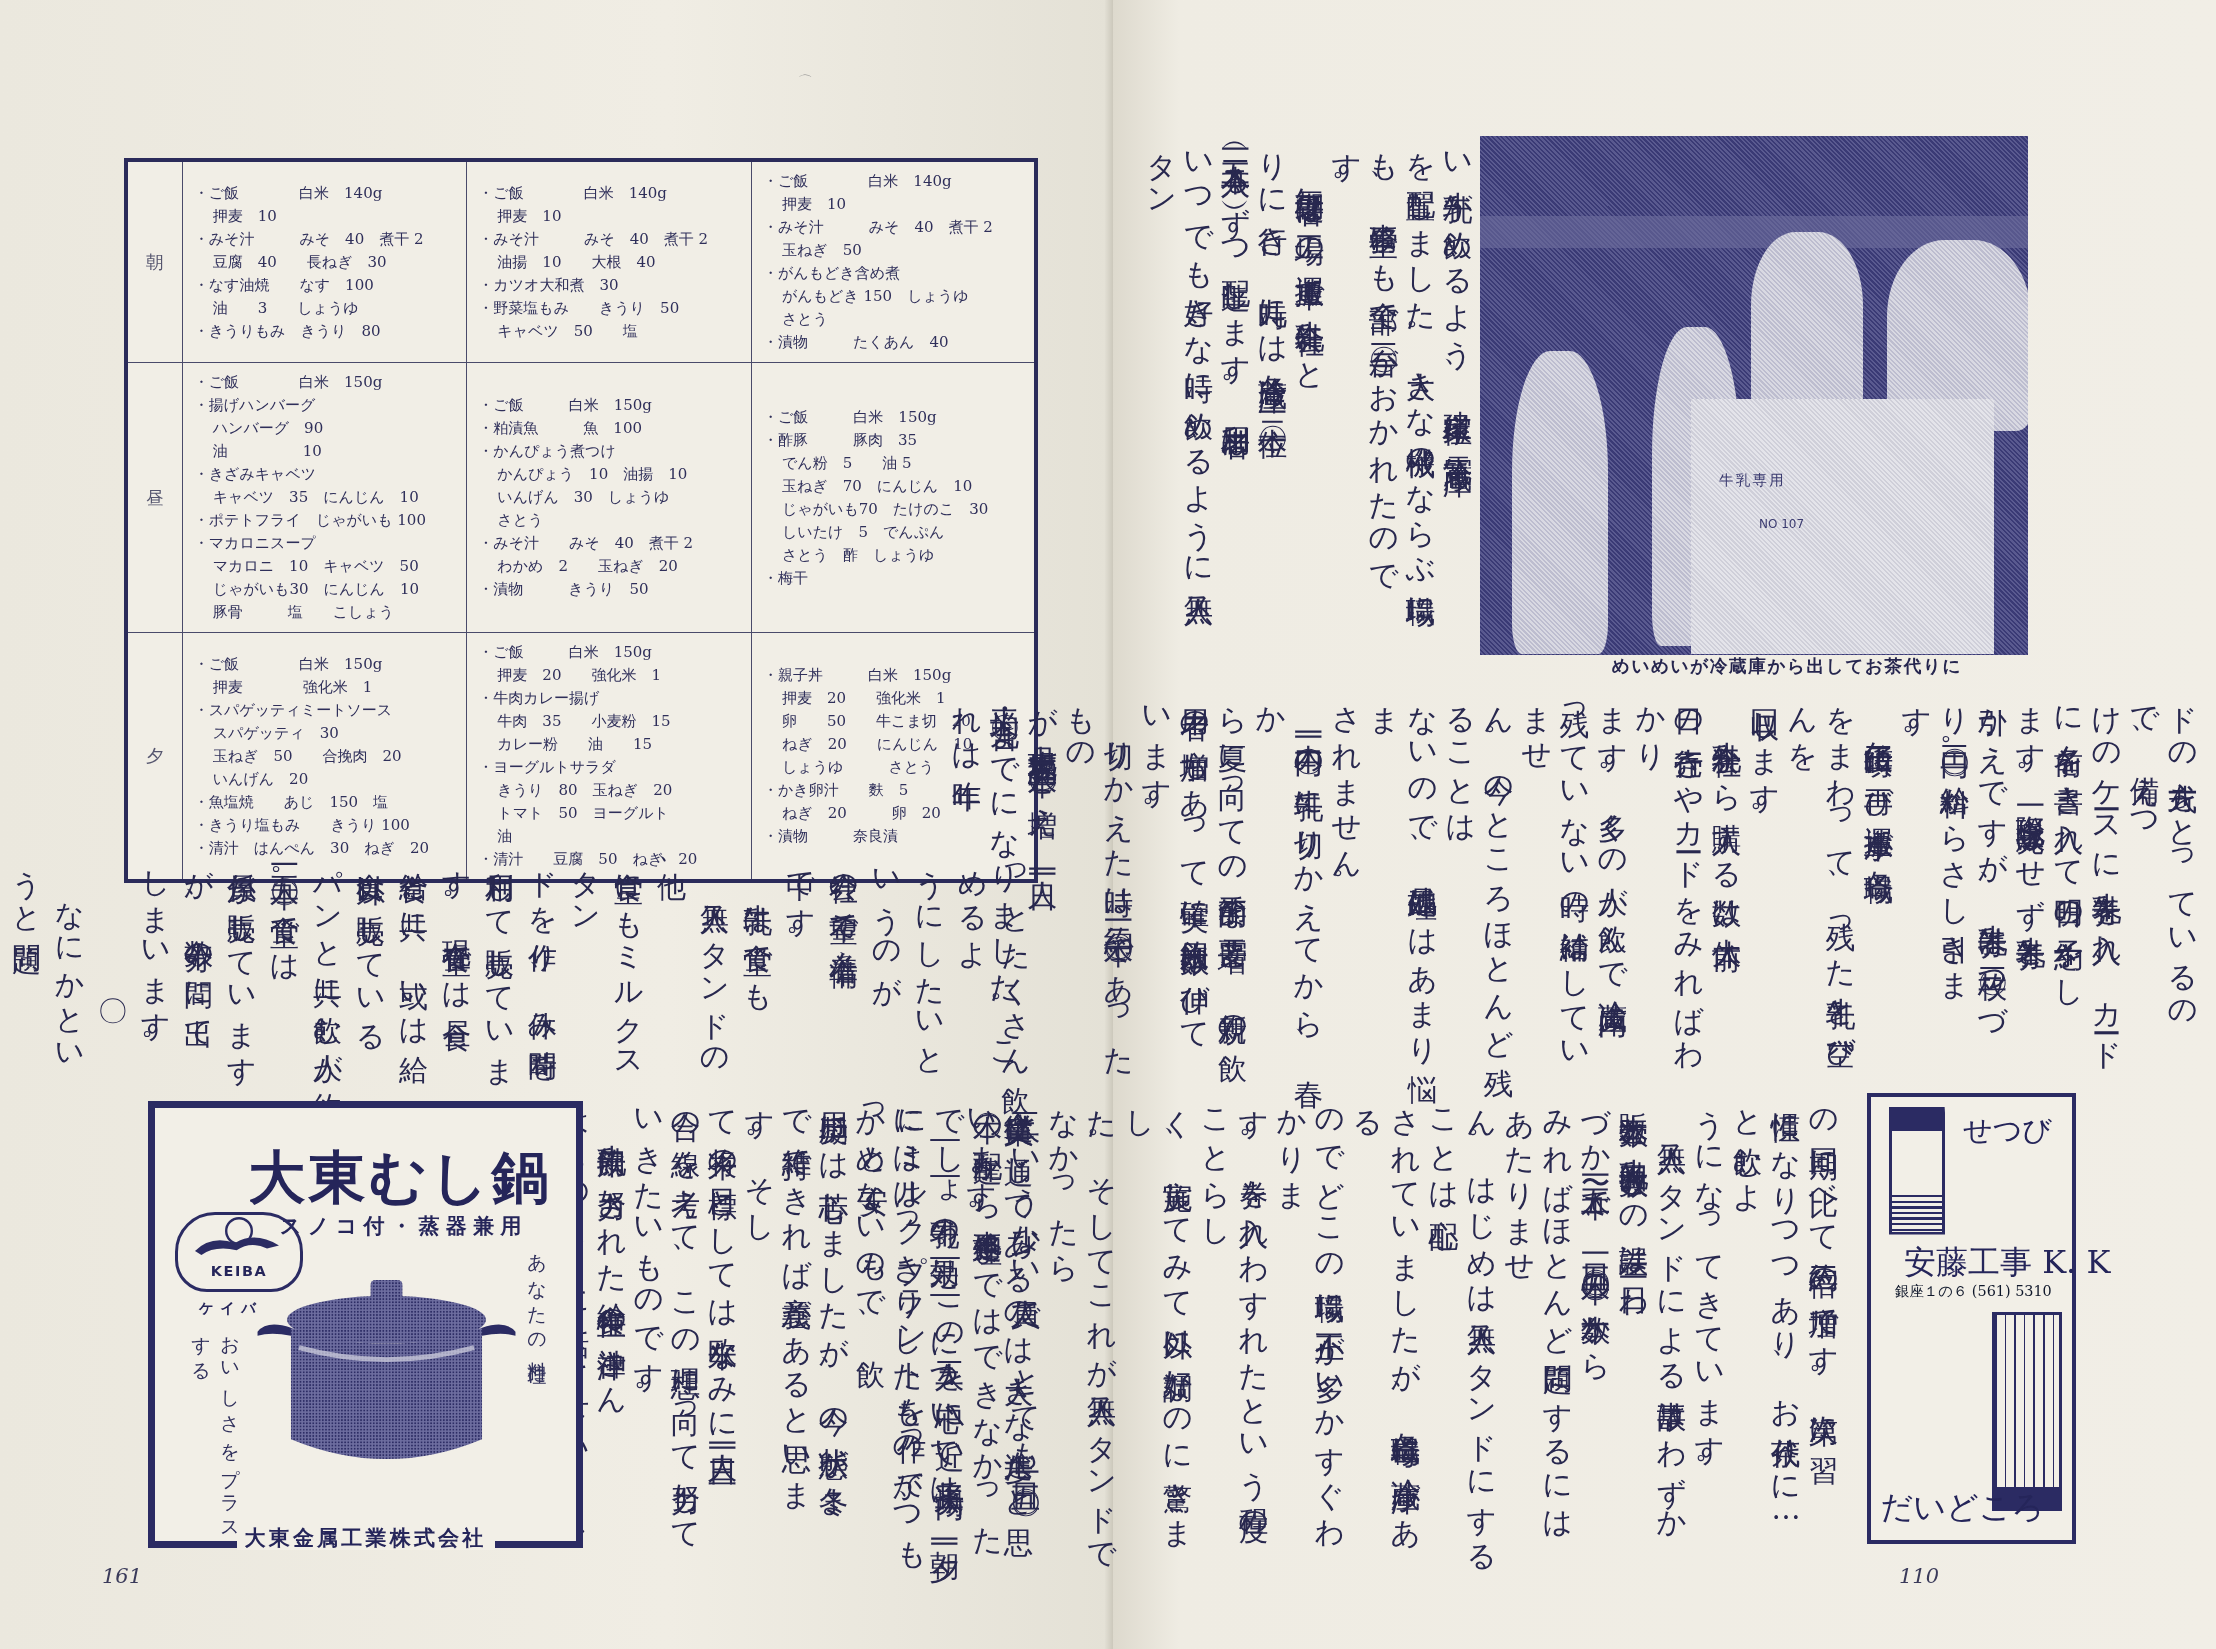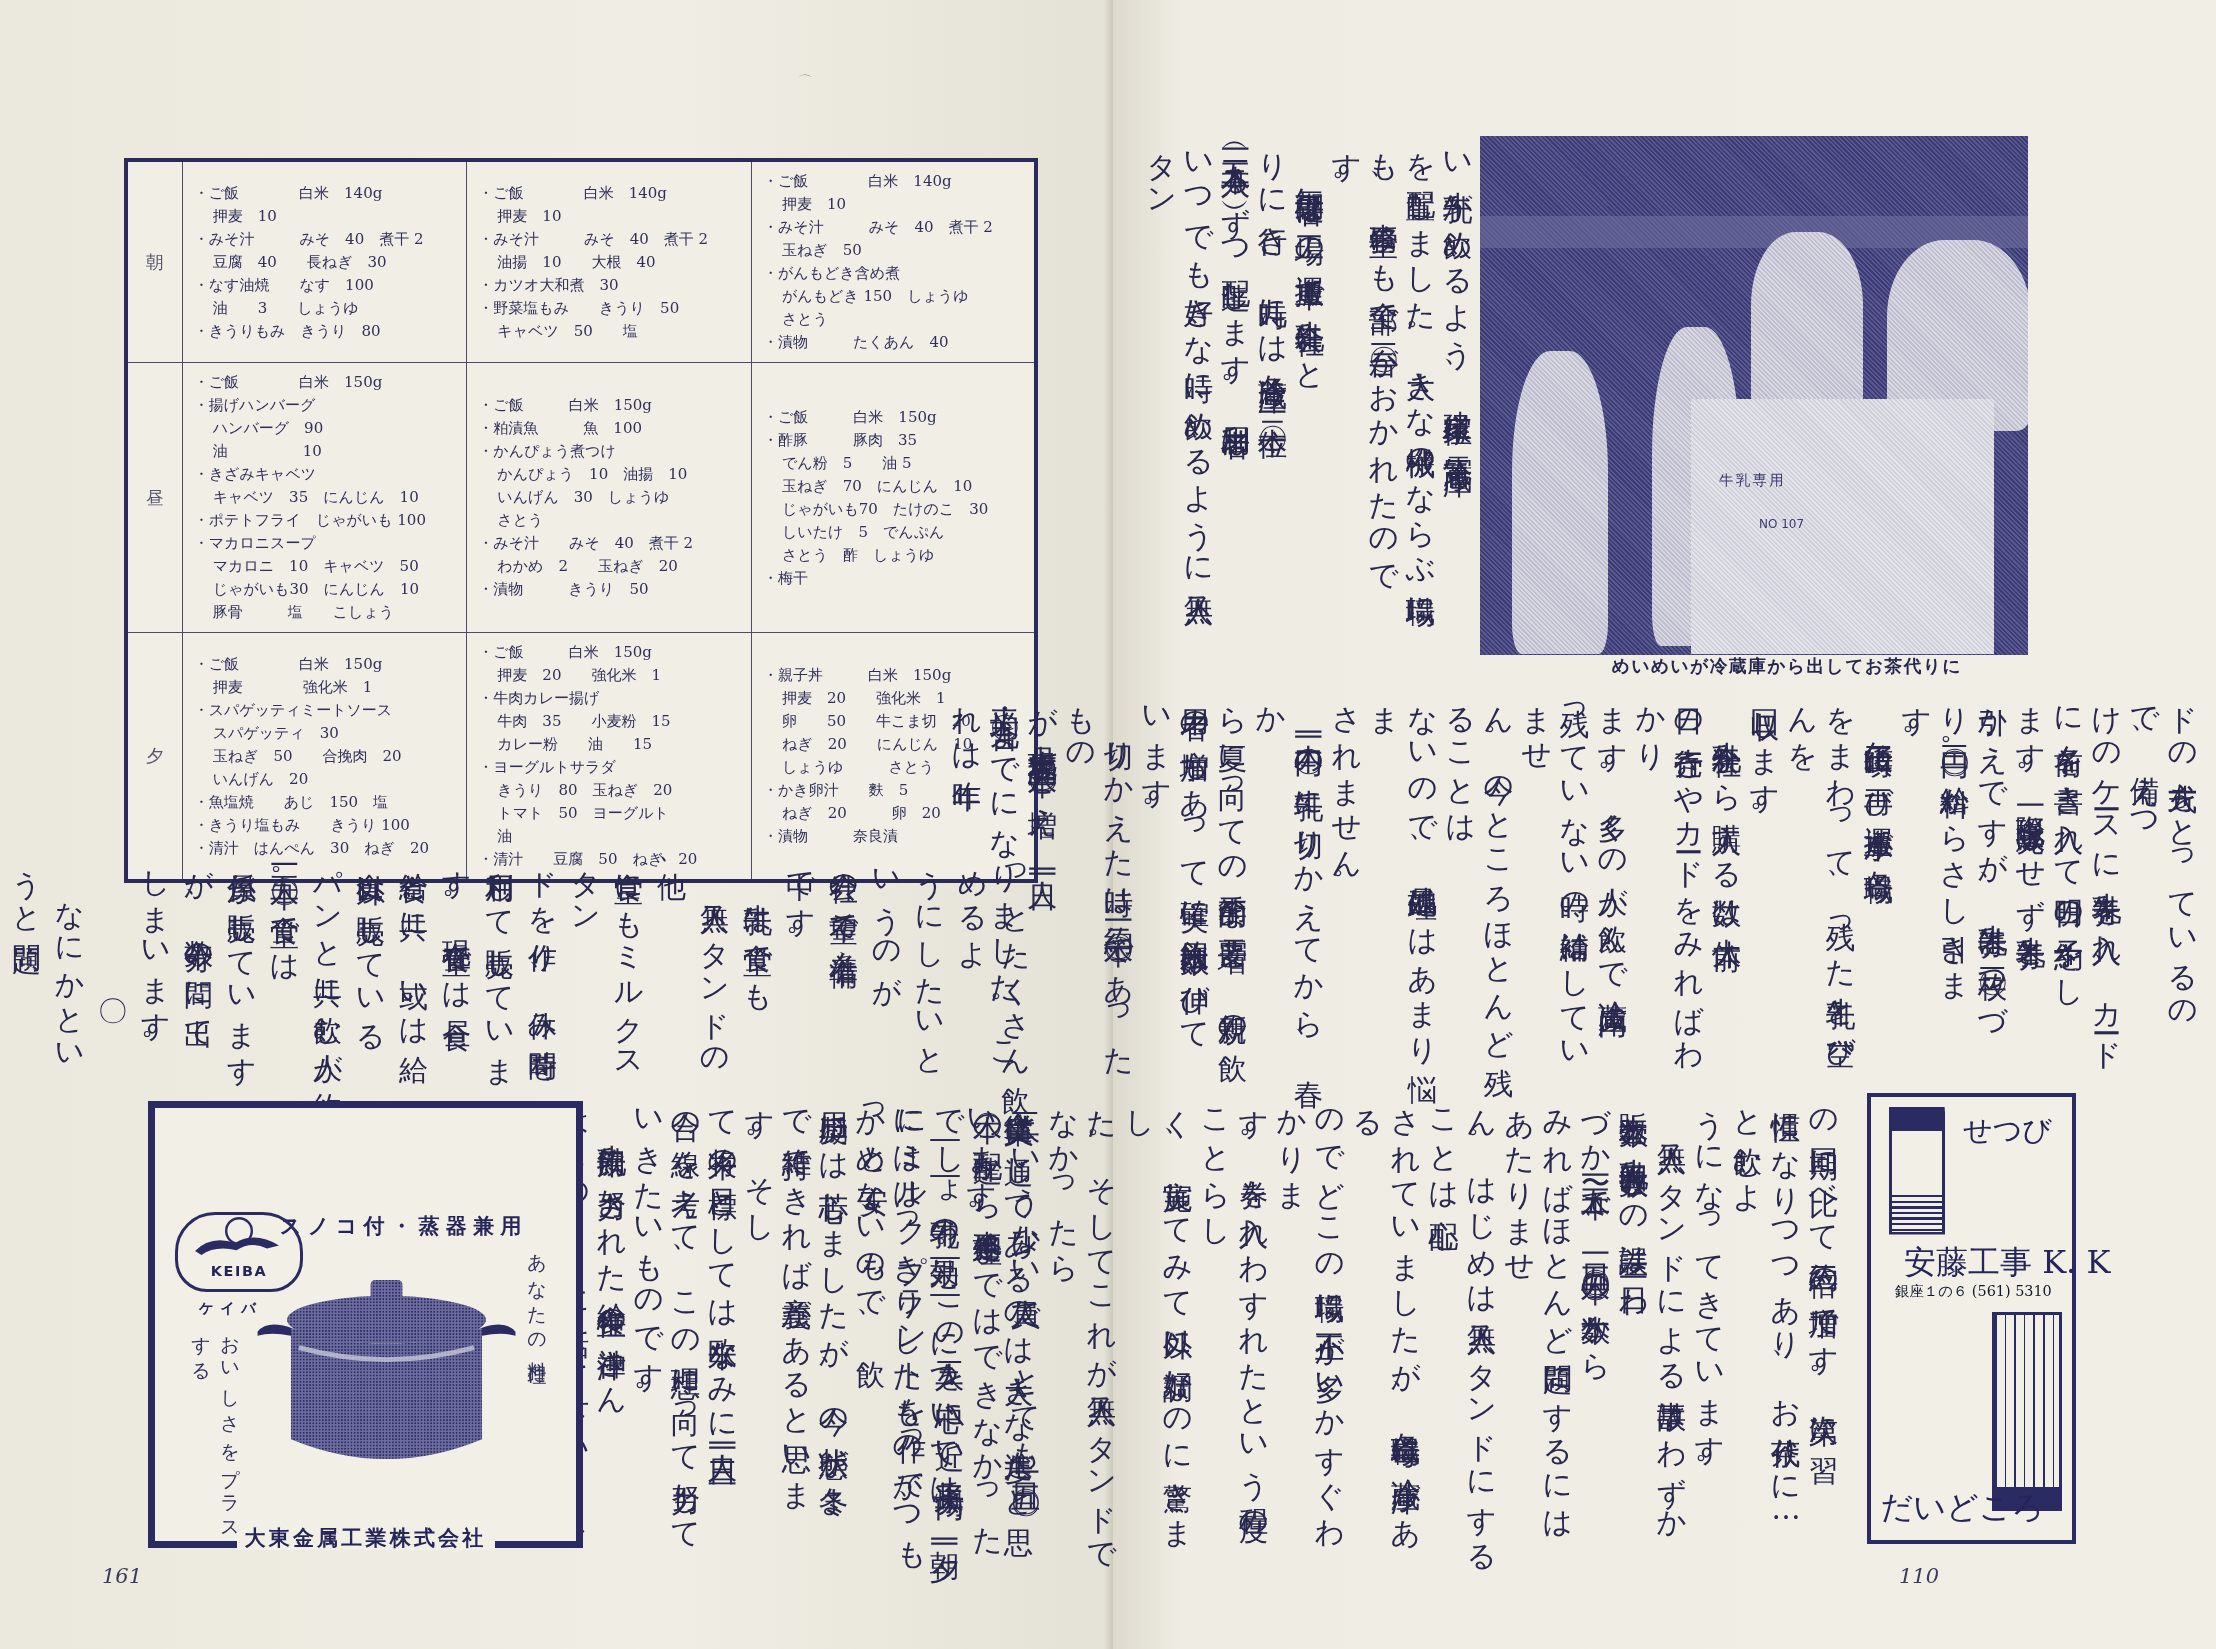--- a/index.html
+++ b/index.html
@@ -231,20 +231,21 @@
 にははっきりしたものがつかめないので、飲
 用奨励には苦心しましたが、今の状態が冬ま
 で維持できれば意義があると思います。そし
 て将来の目標としては欧米なみに一人一日三
 合の線を考えて、この理想に向って努力して
 いきたいものです。
 　牛乳飲用に努力された給食主任の神津さん
 はこのように話して下さいました。</div>
 
     <div class="ad-pot">
+      <div class="title">大東むし鍋</div>
       <div class="subtitle">スノコ付・蒸器兼用</div>
       <div class="logo">
         <svg width="120" height="56" viewBox="0 0 150 70">
           <path d="M20 45 Q40 25 70 35 Q95 20 125 38 L110 42 Q90 32 72 44 Q45 38 28 50 Z" fill="#2b2b63"></path>
           <circle cx="75" cy="20" r="16" fill="none" stroke="#2b2b63" stroke-width="3"></circle>
         </svg>
         <div class="keiba">KEIBA</div>
       </div>
       <div class="logo-kana">ケイバ</div>
       <svg class="pot" viewBox="0 0 340 255">

